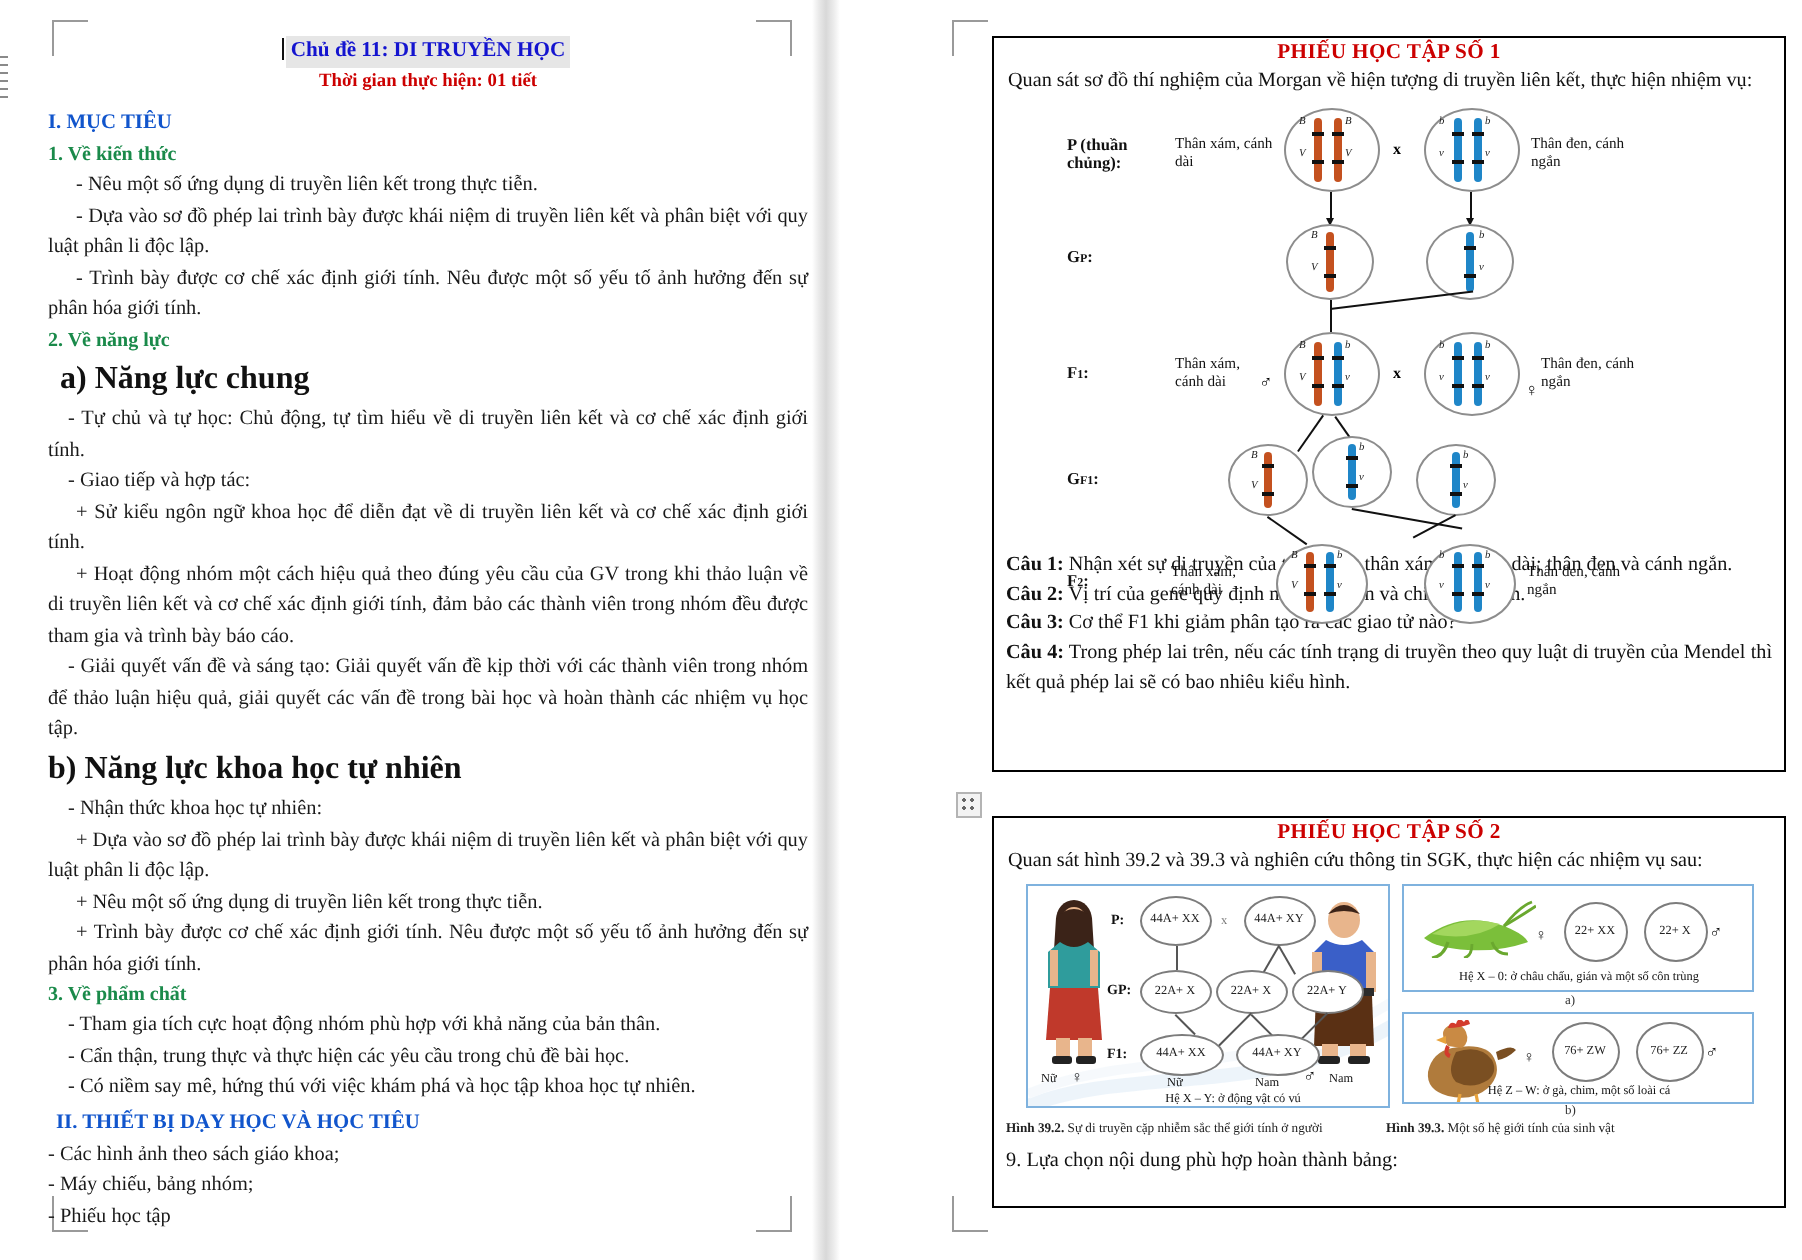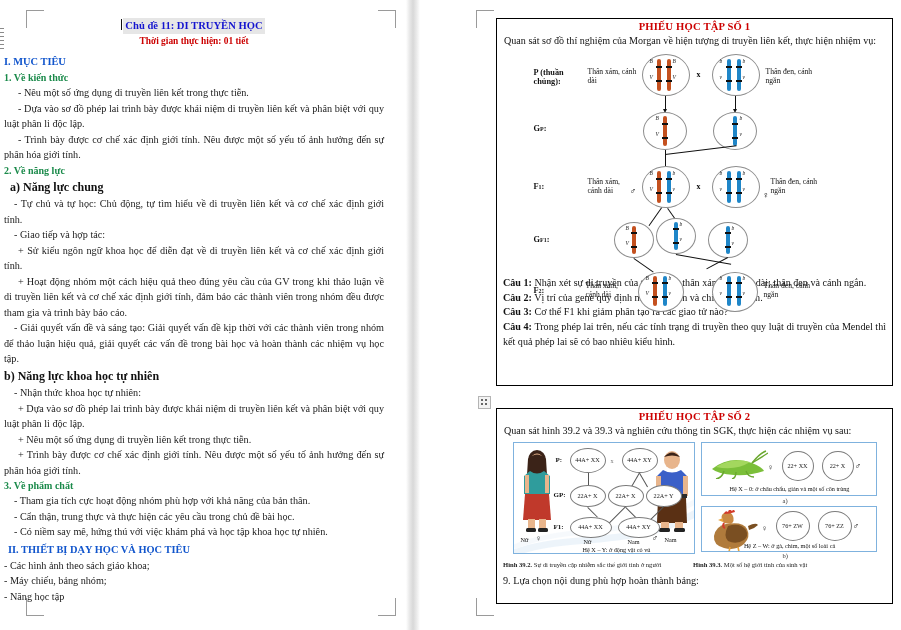--- a/index.html
+++ b/index.html
@@ -23,32 +23,32 @@
   .cmark { position:absolute; width:18px; height:18px; }
   .cmark.tl { border-left:1px solid #9a9a9a; border-top:1px solid #9a9a9a; }
   .cmark.tr { border-right:1px solid #9a9a9a; border-top:1px solid #9a9a9a; }
   .cmark.bl { border-left:1px solid #9a9a9a; border-bottom:1px solid #9a9a9a; }
   .cmark.br { border-right:1px solid #9a9a9a; border-bottom:1px solid #9a9a9a; }
 
   .ruler-tick { position:absolute; left:0; top:28px; width:4px; height:22px;
                 background:repeating-linear-gradient(to bottom,#8a8a8a 0 1px,transparent 1px 4px); }
 
   
-  .lcol { position:absolute; left:4px; top:18px; width:380px;
+  .lcol { position:absolute; left:24px; top:18px; width:380px;
           font-size:10.2px; line-height:1.52; color:#1a1a1a; text-align:justify; }
   .ttl-wrap { text-align:center; }
   .t-topic  { color:#1414cf; font-weight:bold; font-size:10.6px; background:#e6e6e6;
               display:inline-block; padding:0 2px; position:relative; }
   .t-topic::before{ content:""; position:absolute; left:-2px; top:1px; width:1px; height:11px; background:#111; }
   .t-bai    { color:#1414cf; font-weight:bold; font-size:11.2px; background:#ececec; display:inline-block; }
   .t-sub    { color:#cc0000; font-weight:bold; font-size:9.6px; }
   .t-sub2   { color:#cc0000; font-weight:bold; font-size:9.4px; }
   .h-blue   { color:#1155cc; font-weight:bold; font-size:10.4px; margin-top:5px; }
   .h-green  { color:#1a8a4a; font-weight:bold; font-size:10px; }
-  .h-black  { color:#111; font-weight:bold; font-size:12px; }
+  .h-black  { color:#111; font-weight:bold; font-size:16px; }
   .p  { margin:0; text-indent:14px; }
   .p0 { margin:0; text-indent:0; }
   .pi { margin:0; text-indent:10px; }
 
   
   .sheet { position:absolute; border:1px solid #000; background:#fff; }
   .sheet-title { text-align:center; color:#cc0000; font-weight:bold; font-size:10.6px;
                  letter-spacing:.2px; padding-top:2px; }
   .sheet-intro { font-size:10.1px; color:#111; text-align:justify; padding:1px 7px 0 7px; line-height:1.5; }
   .qlist { font-size:10.1px; color:#111; padding:0 6px 3px 6px; line-height:1.45; text-align:justify; }
@@ -133,21 +133,21 @@
       <p class="p">+ Dựa vào sơ đồ phép lai trình bày được khái niệm di truyền liên kết và phân biệt với quy luật phân li độc lập.</p>
       <p class="p">+ Nêu một số ứng dụng di truyền liên kết trong thực tiễn.</p>
       <p class="p">+ Trình bày được cơ chế xác định giới tính. Nêu được một số yếu tố ảnh hưởng đến sự phân hóa giới tính.</p>
       <div class="h-green">3. Về phẩm chất</div>
       <p class="pi">- Tham gia tích cực hoạt động nhóm phù hợp với khả năng của bản thân.</p>
       <p class="pi">- Cẩn thận, trung thực và thực hiện các yêu cầu trong chủ đề bài học.</p>
       <p class="pi">- Có niềm say mê, hứng thú với việc khám phá và học tập khoa học tự nhiên.</p>
       <div class="h-blue" style="text-indent:4px;margin-top:2px;">II. THIẾT BỊ DẠY HỌC VÀ HỌC TIÊU</div>
       <p class="p0">- Các hình ảnh theo sách giáo khoa;</p>
       <p class="p0">- Máy chiếu, bảng nhóm;</p>
-      <p class="p0">- Năng học tập</p>
+      <p class="p0">- Phiếu học tập</p>
     </div>
   </div>
 
   <div class="page-gap"></div>
 
   <div class="page page-right">
     <div class="cmark tl" style="left:56px; top:10px;"></div>
     <div class="cmark bl" style="left:56px; top:598px;"></div>
 
     <div class="tbl-handle" style="left:58px; top:396px;">

